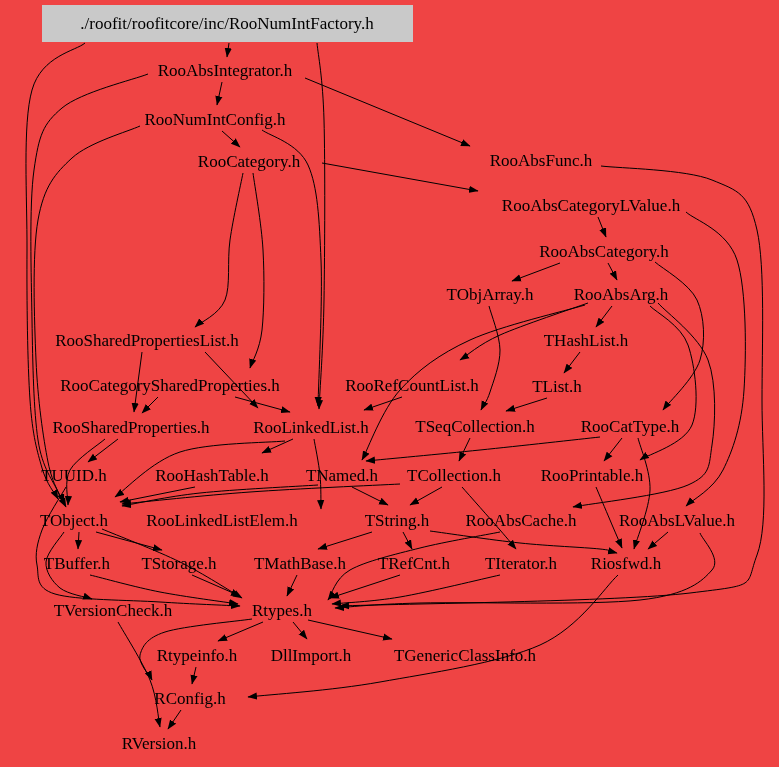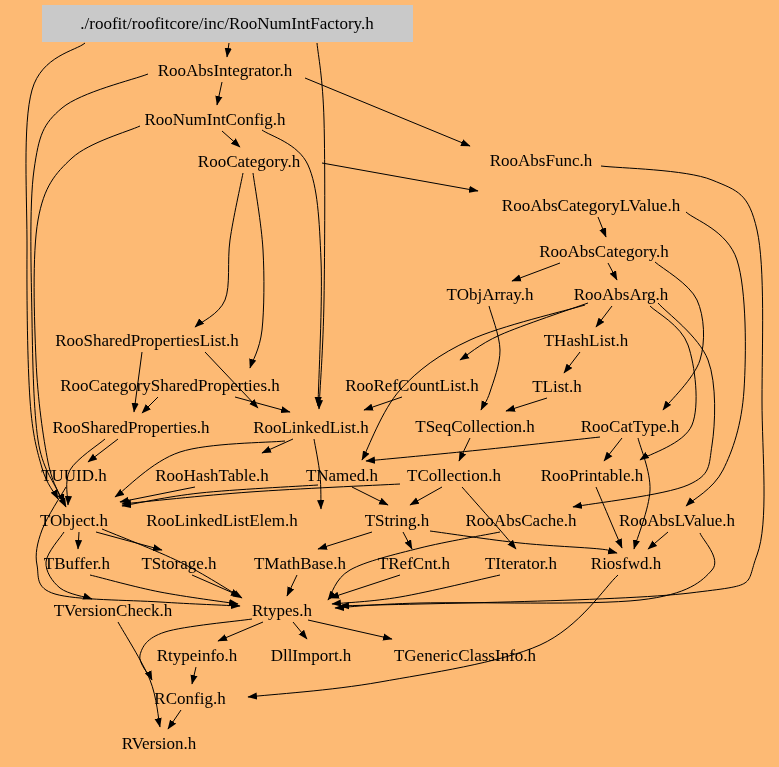--- a/index.html
+++ b/index.html
@@ -1,19 +1,19 @@
 <!DOCTYPE html>
 <html><head>
 <meta charset="utf-8">
 <style>
   html,body{margin:0;padding:0;background:#ffffff;}
   #canvas-wrap{
     position:relative;
     width:779px;height:767px;
-    background:#fdba74;
+    background:#ef4444;
     font-family:"Liberation Serif","DejaVu Serif",serif;
     overflow:hidden;
   }
   svg{display:block;}
   .edge{fill:none;stroke:#000;stroke-width:1;}
   .node-label{
     font-family:"Liberation Serif","DejaVu Serif",serif;
     font-size:17px;
     fill:#000;
   }

